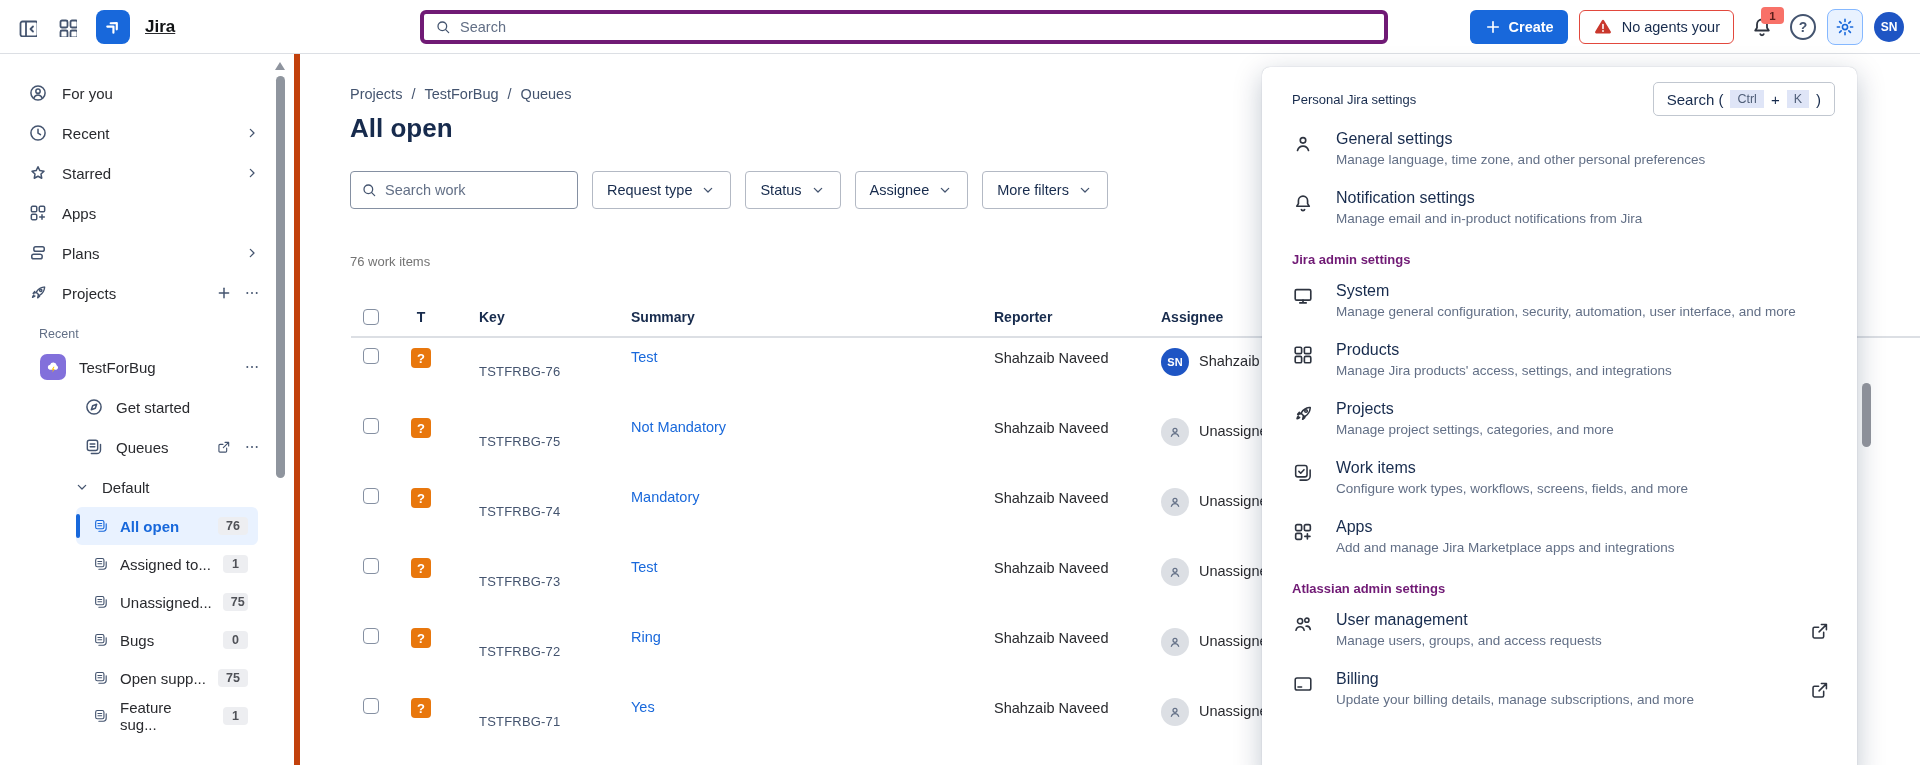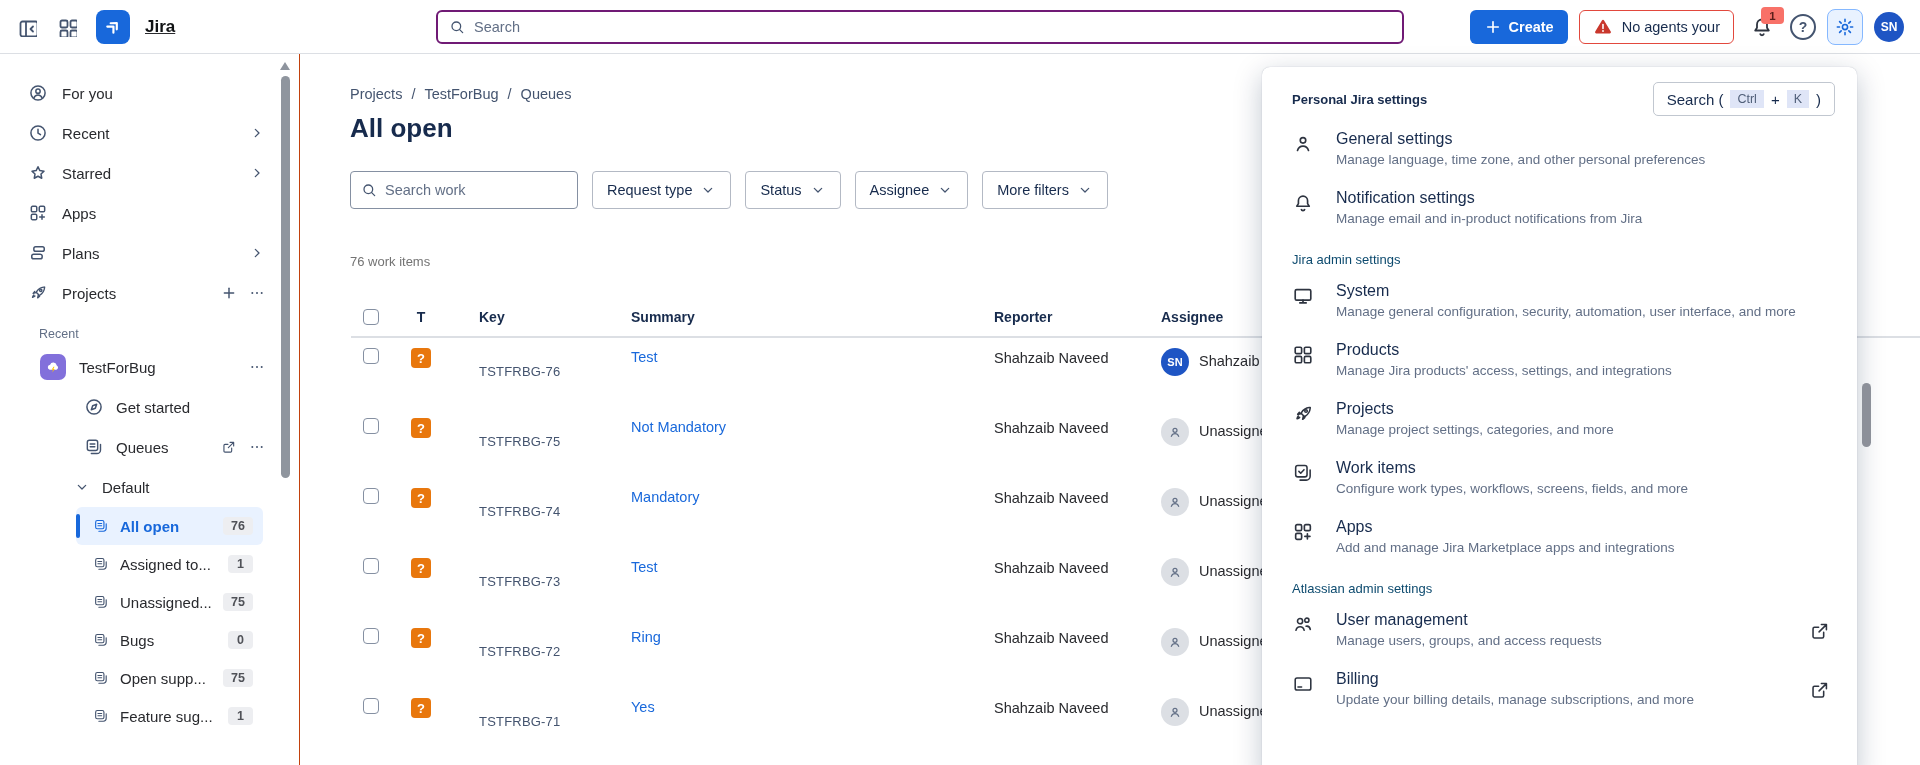--- a/index.html
+++ b/index.html
@@ -13,22 +13,22 @@
 
   
   .topbar { position:absolute; left:0; top:0; width:1920px; height:54px; background:#fff;
     border-bottom:1px solid #DCDFE4; z-index:60; }
   .tb-left { position:absolute; left:10px; top:0; height:54px; display:flex; align-items:center; gap:6px;text-decoration:underline; }
   .icon-btn { width:34px; height:34px; border:none; background:transparent; border-radius:6px;
     display:flex; align-items:center; justify-content:center; cursor:pointer; }
   .jira-logo { width:34px; height:34px; border-radius:8px; background:#1868DB; display:flex;
     align-items:center; justify-content:center; margin-left:6px; }
   .app-name { font-size:17px; font-weight:700; color:#101214; margin-left:9px; }
-  .tb-search { position:absolute; left:436px; top:10px; width:968px; height:34px;
-    border:2px solid #701a75; border-radius:6px; display:flex; align-items:center; gap:9px;
+  .tb-search { position:absolute; left:420px; top:10px; width:968px; height:34px;
+    border:4px solid #701a75; border-radius:6px; display:flex; align-items:center; gap:9px;
     padding:0 11px; background:#fff; }
   .tb-search input { border:none; outline:none; font-size:14.5px; width:100%;
     font-family:"Liberation Sans", sans-serif; color:#172B4D; background:transparent; }
   .tb-search input::placeholder { color:#626F86; }
   .tb-right { position:absolute; right:16px; top:0; height:54px; display:flex; align-items:center; gap:11px; }
   .create-btn { height:34px; padding:0 14px; background:#1868DB; color:#fff; border:none;
     border-radius:6px; font-size:14.5px; font-weight:600; display:flex; align-items:center; gap:7px;
     cursor:pointer; font-family:"Liberation Sans", sans-serif; }
   .create-btn .ic { color:#fff; width:18px; height:18px; }
   .agents-btn { height:34px; padding:0 13px; background:#fff; border:1px solid #E2483D;
@@ -41,21 +41,21 @@
   .help-btn { width:26px; height:26px; border:2px solid #44546F; border-radius:50%; background:#fff;
     color:#44546F; font-size:14px; font-weight:700; display:flex; align-items:center; justify-content:center; cursor:pointer; }
   .gear-btn { width:36px; height:36px; background:#E9F2FF; border:1px solid #85B8FF; border-radius:8px;
     display:flex; align-items:center; justify-content:center; cursor:pointer; }
   .gear-btn .ic { color:#1868DB; }
   .avatar { width:30px; height:30px; border-radius:50%; background:#1E55C4; color:#fff; font-size:12px;
     font-weight:700; display:flex; align-items:center; justify-content:center; cursor:pointer; }
 
   
   .sidebar { position:absolute; left:0; top:54px; width:300px; height:711px; background:#fff;
-    border-right:1px solid #c2410c; padding-top:19px; z-index:10; }
+    border-right:6px solid #c2410c; padding-top:19px; z-index:10; }
   .sb-row { height:40px; display:flex; align-items:center; padding-left:28px; padding-right:34px;
     gap:14px; font-size:15px; color:#292A2E; cursor:pointer; }
   .sb-row .spacer { margin-left:auto; display:flex; align-items:center; gap:12px; }
   .sb-row .ic { color:#44546F; }
   .sb-section { height:34px; display:flex; align-items:end; padding-left:39px; font-size:12.5px;
     color:#626F86; padding-bottom:6px; }
   .sb-project { padding-left:40px; gap:13px; }
   .proj-icon { width:26px; height:26px; border-radius:7px; background:#8270DB; display:flex;
     align-items:center; justify-content:center; flex:none; }
   .sb-l2 { padding-left:62px; gap:12px;margin-left:22px; }
@@ -111,26 +111,26 @@
   .mini-avatar { width:28px; height:28px; border-radius:50%; background:#1E55C4; color:#fff; font-size:11px;
     font-weight:700; display:flex; align-items:center; justify-content:center; flex:none; }
   .mini-avatar.unassigned { background:#DCDFE4; color:#626F86; }
 
   
   .panel { position:absolute; left:1262px; top:67px; width:595px; height:712px; background:#fff;
     border-radius:8px; box-shadow:0 8px 28px rgba(9,30,66,.25), 0 0 1px rgba(9,30,66,.31);
     z-index:100; padding-top:12px; }
   .panel-head { height:40px; display:flex; align-items:center; justify-content:space-between;
     padding:0 22px 0 30px; }
-  .panel-head-title { font-size:13px; font-weight:700; color:#172B4D; }
+  .panel-head-title { font-size:13px; font-weight:400; color:#172B4D; }
   .panel-search { border:1px solid #C1C7D0; border-radius:5px; height:34px; padding:0 13px; background:#fff;
     display:flex; align-items:center; gap:7px; font-size:15px; color:#172B4D; cursor:pointer;
     font-family:"Liberation Sans", sans-serif; }
   .kbd-chip { background:#DFE5F7; color:#505F79; border-radius:0; font-size:12.5px; padding:2px 7px; }
-  .panel-section-head { padding:15px 30px 4px; font-size:13px; font-weight:400; color:#0c4a6e; }
+  .panel-section-head { padding:15px 30px 4px; font-size:13px; font-weight:700; color:#701a75; }
   .panel-item { display:flex; gap:22px; padding:11px 26px 11px 30px; cursor:pointer; align-items:flex-start; }
   .panel-item .ic { width:22px; height:22px; margin-top:3px; color:#2E3440; }
   .pi-title { font-size:16px; color:#172B4D; }
   .pi-desc { font-size:13.5px; color:#626F86; margin-top:4px; }
   .pi-external { margin-left:auto; align-self:center; color:#44546F; }
 
   .page-scroll-thumb { position:absolute; left:1862px; top:383px; width:9px; height:64px;
     background:#8C9099; border-radius:5px; z-index:120; }
 </style>
 </head>

